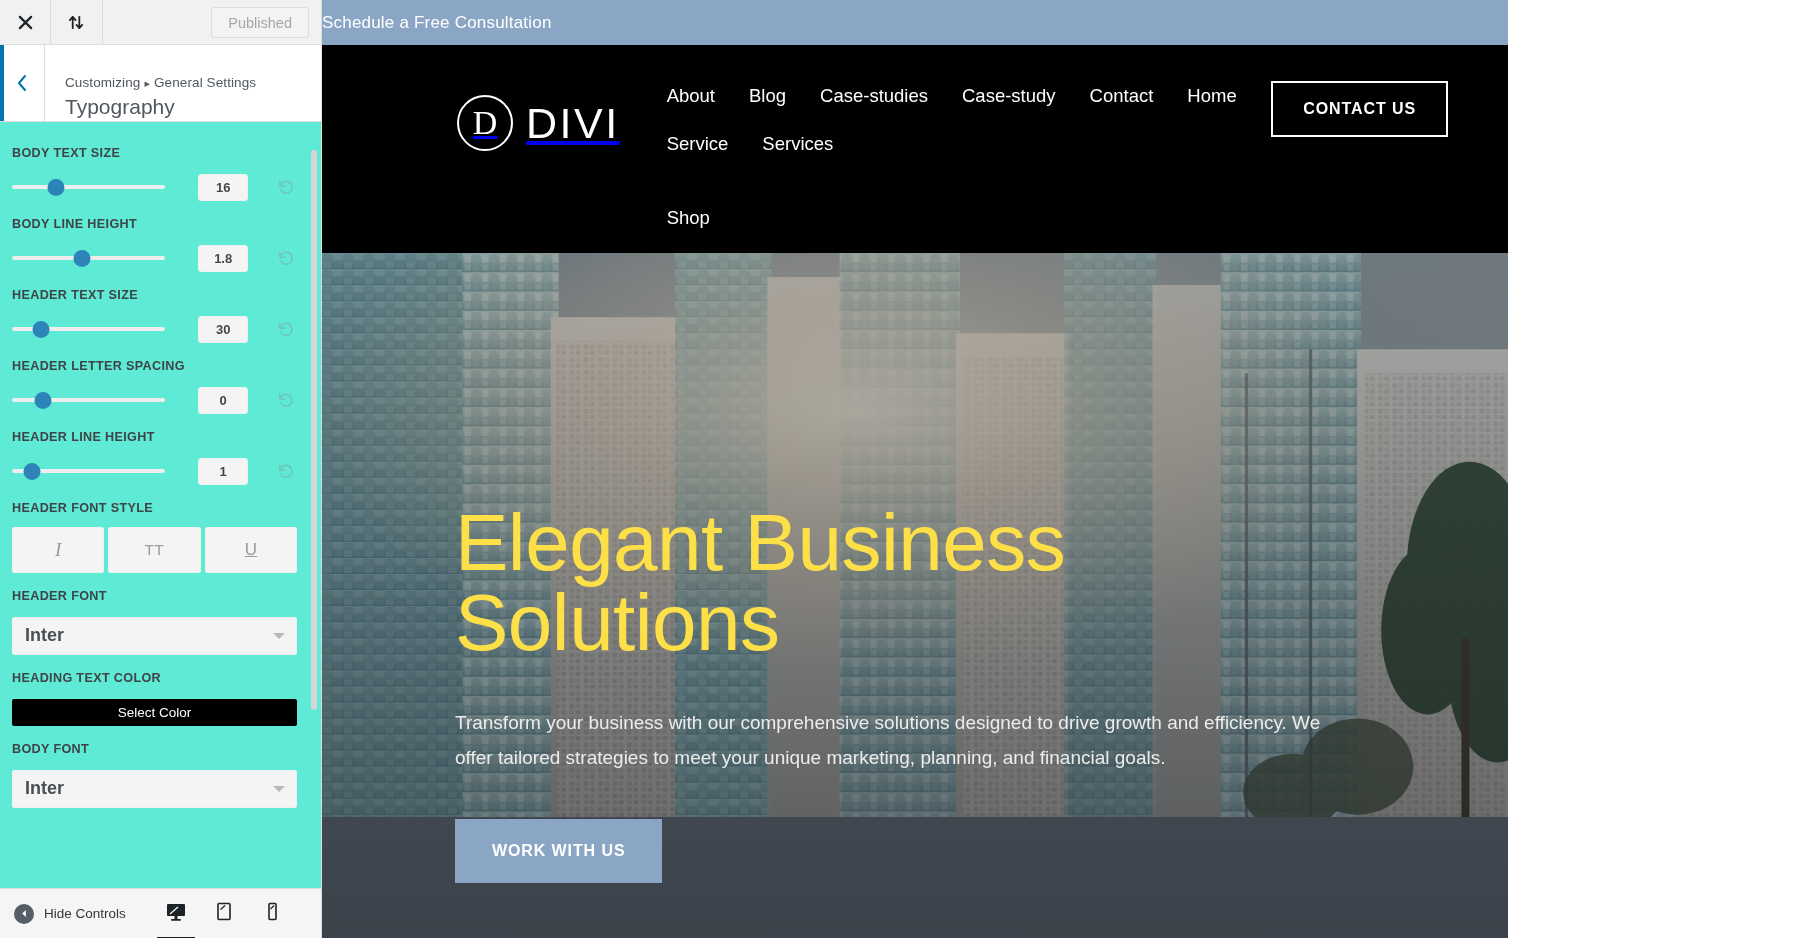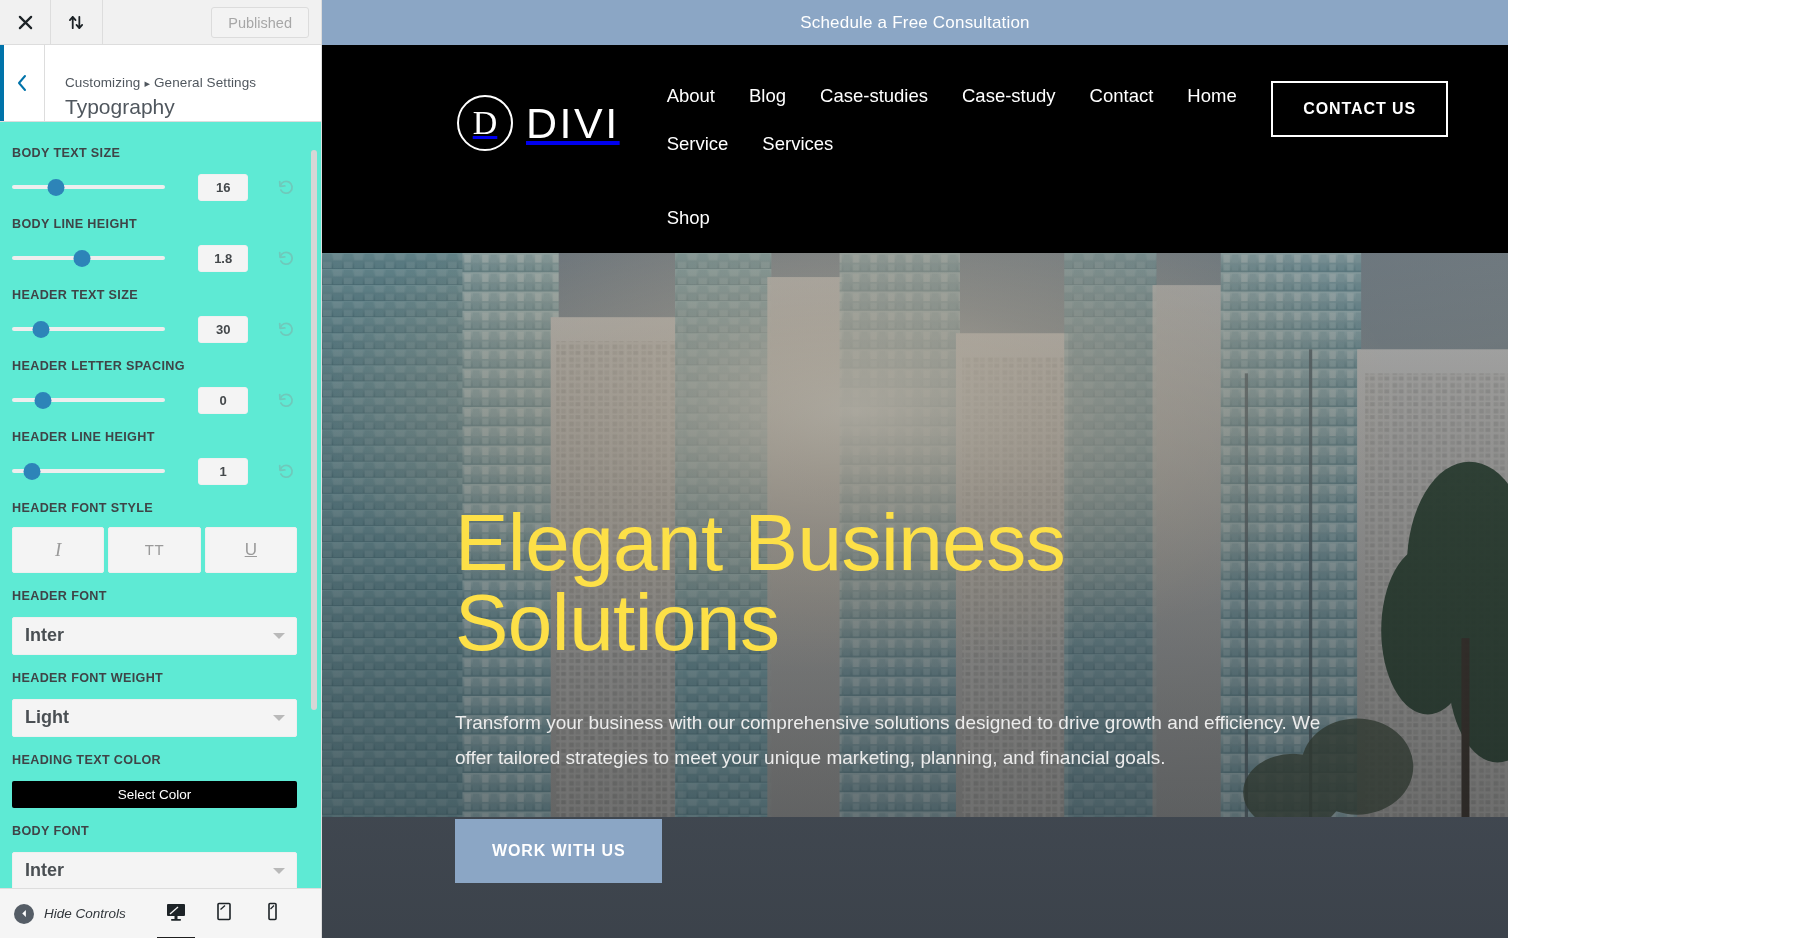--- a/index.html
+++ b/index.html
@@ -122,21 +122,21 @@
 
   .color-btn {
     width:100%; height:27px; background:#000; border-radius:2px;
     display:flex; align-items:center; justify-content:center;
     color:#fff; font-size:13.5px; cursor:pointer;
   }
 
   .cz-footer {
     flex:0 0 50px; height:50px; background:#f5f5f5;
     border-top:1px solid #ddd; display:flex; align-items:center;
-    padding:0 14px; position:relative;font-style:italic;
+    padding:0 14px; position:relative;
   }
   .hide-controls { display:flex; align-items:center; gap:10px; cursor:pointer; }
   .hc-circle {
     width:20px; height:20px; border-radius:50%; background:#555d66;
     display:flex; align-items:center; justify-content:center;
   }
   .hc-circle svg { width:9px; height:9px; }
   .hc-text { font-size:13.5px; color:#32373c; }
   .dev-icons { margin-left:auto; display:flex; align-items:center; gap:18px; padding-right:20px; }
   .dev-btn {
@@ -147,21 +147,21 @@
   .dev-btn.active::after {
     content:""; position:absolute; bottom:-10px; left:-4px; right:-4px;
     height:4px; background:#1e1e1e;
   }
 
   
   .preview { flex:1; position:relative; height:938px; overflow:hidden; background:#000; }
 
   .announce {
     height:45px; background:#8ba6c5; display:flex;
-    align-items:center; justify-content:center;
+    align-items:center; 
     color:#fff; font-size:17px; letter-spacing:.2px;
   }
 
   .site-nav {
     background:#000; padding:24px 60px 24px 0;
     min-height:162px; position:relative;
   }
   .nav-inner { display:flex; align-items:flex-start; }
   .logo {
     display:flex; align-items:center; gap:13px;
@@ -353,27 +353,20 @@
       </div>
 
       <div class="ctrl">
         <span class="ctrl-label">HEADER FONT</span>
         <div class="select-box">
           <span class="sv">Inter</span>
           <span class="select-arrow"></span>
         </div>
       </div>
 
-      <div class="ctrl">
-        <span class="ctrl-label">HEADER FONT WEIGHT</span>
-        <div class="select-box">
-          <span class="sv">Light</span>
-          <span class="select-arrow"></span>
-        </div>
-      </div>
 
       <div class="ctrl">
         <span class="ctrl-label">HEADING TEXT COLOR</span>
         <div class="color-btn">Select Color</div>
       </div>
 
       <div class="ctrl">
         <span class="ctrl-label">BODY FONT</span>
         <div class="select-box">
           <span class="sv">Inter</span>

